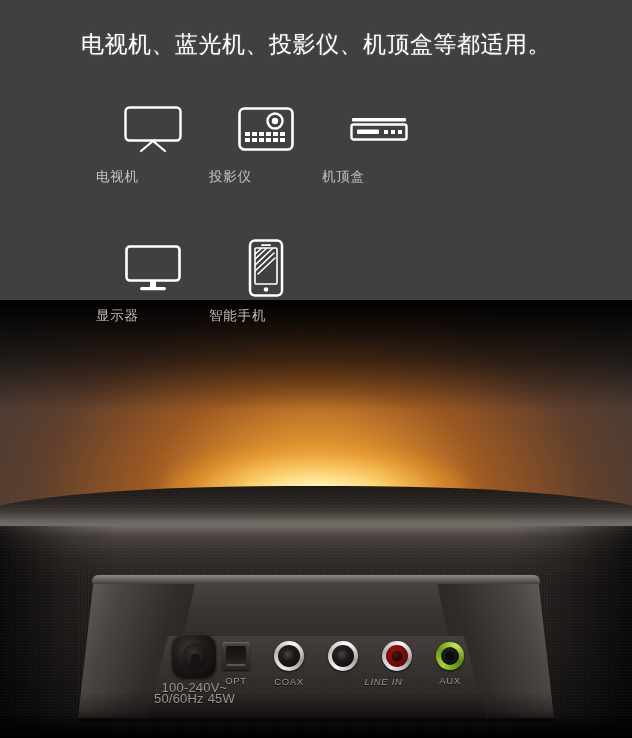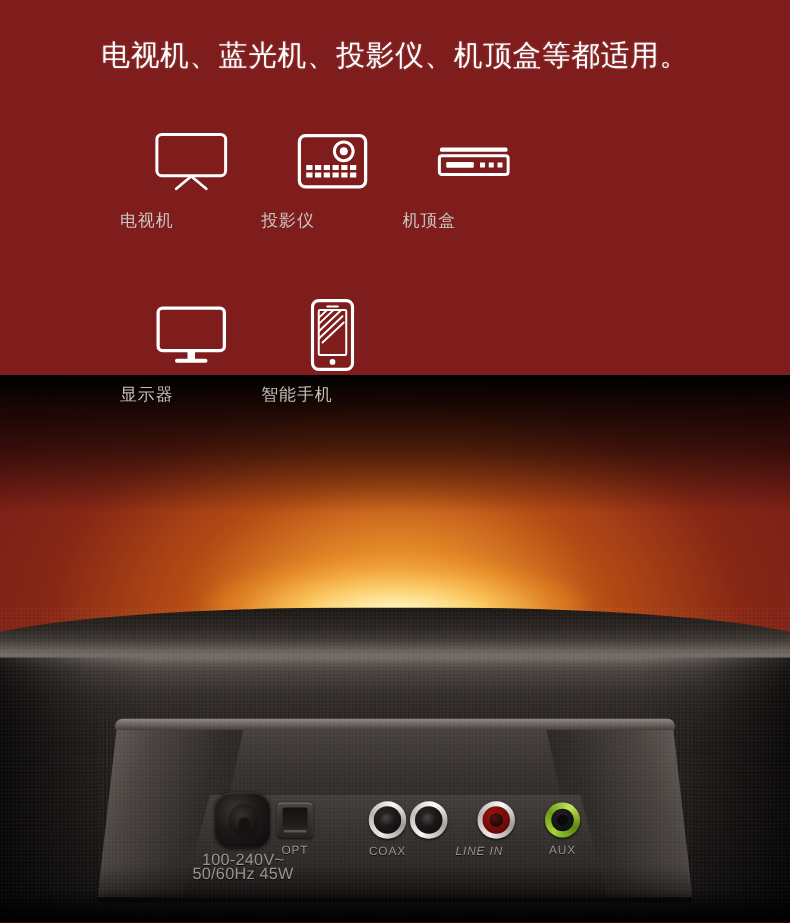--- a/index.html
+++ b/index.html
@@ -1,20 +1,20 @@
 <!DOCTYPE html>
 <html><head>
 <meta charset="utf-8">
 <style>
   html,body{margin:0;padding:0;background:#000;}
   body{font-family:"Liberation Sans","DejaVu Sans",sans-serif;}
 
   .page{
     position:relative;width:632px;height:738px;overflow:hidden;
-    background:#7f1d1d;
+    background:#404040;
   }
 
   
   .glow-wrap{position:absolute;left:0;top:300px;width:632px;height:215px;overflow:hidden;}
   .glow-big{
     position:absolute;left:50%;top:150px;transform:translate(-50%,-50%);
     width:760px;height:420px;border-radius:50%;
     background:radial-gradient(ellipse at 50% 62%,
        rgba(255,206,110,.95) 0%,
        rgba(248,160,44,.85) 16%,
@@ -373,21 +373,21 @@
     <div class="port" style="left:76px;top:62px;">
       <span class="sock-power"></span>
       <span class="plabel two">100-240V~<br>50/60Hz  45W</span>
     </div>
 
     <div class="port" style="left:144px;top:70px;">
       <span class="sock-opt"></span>
       <span class="plabel">OPT</span>
     </div>
 
-    <div class="port" style="left:196px;top:69px;margin-left:21px;">
+    <div class="port" style="left:196px;top:69px;">
       <span class="rca">
         <span class="ring"></span>
           <span class="ring-in"></span>
           <span class="pin"></span>
       </span>
       <span class="plabel">COAX</span>
     </div>
 
     <div class="port" style="left:250px;top:69px;">
       <span class="rca white">

